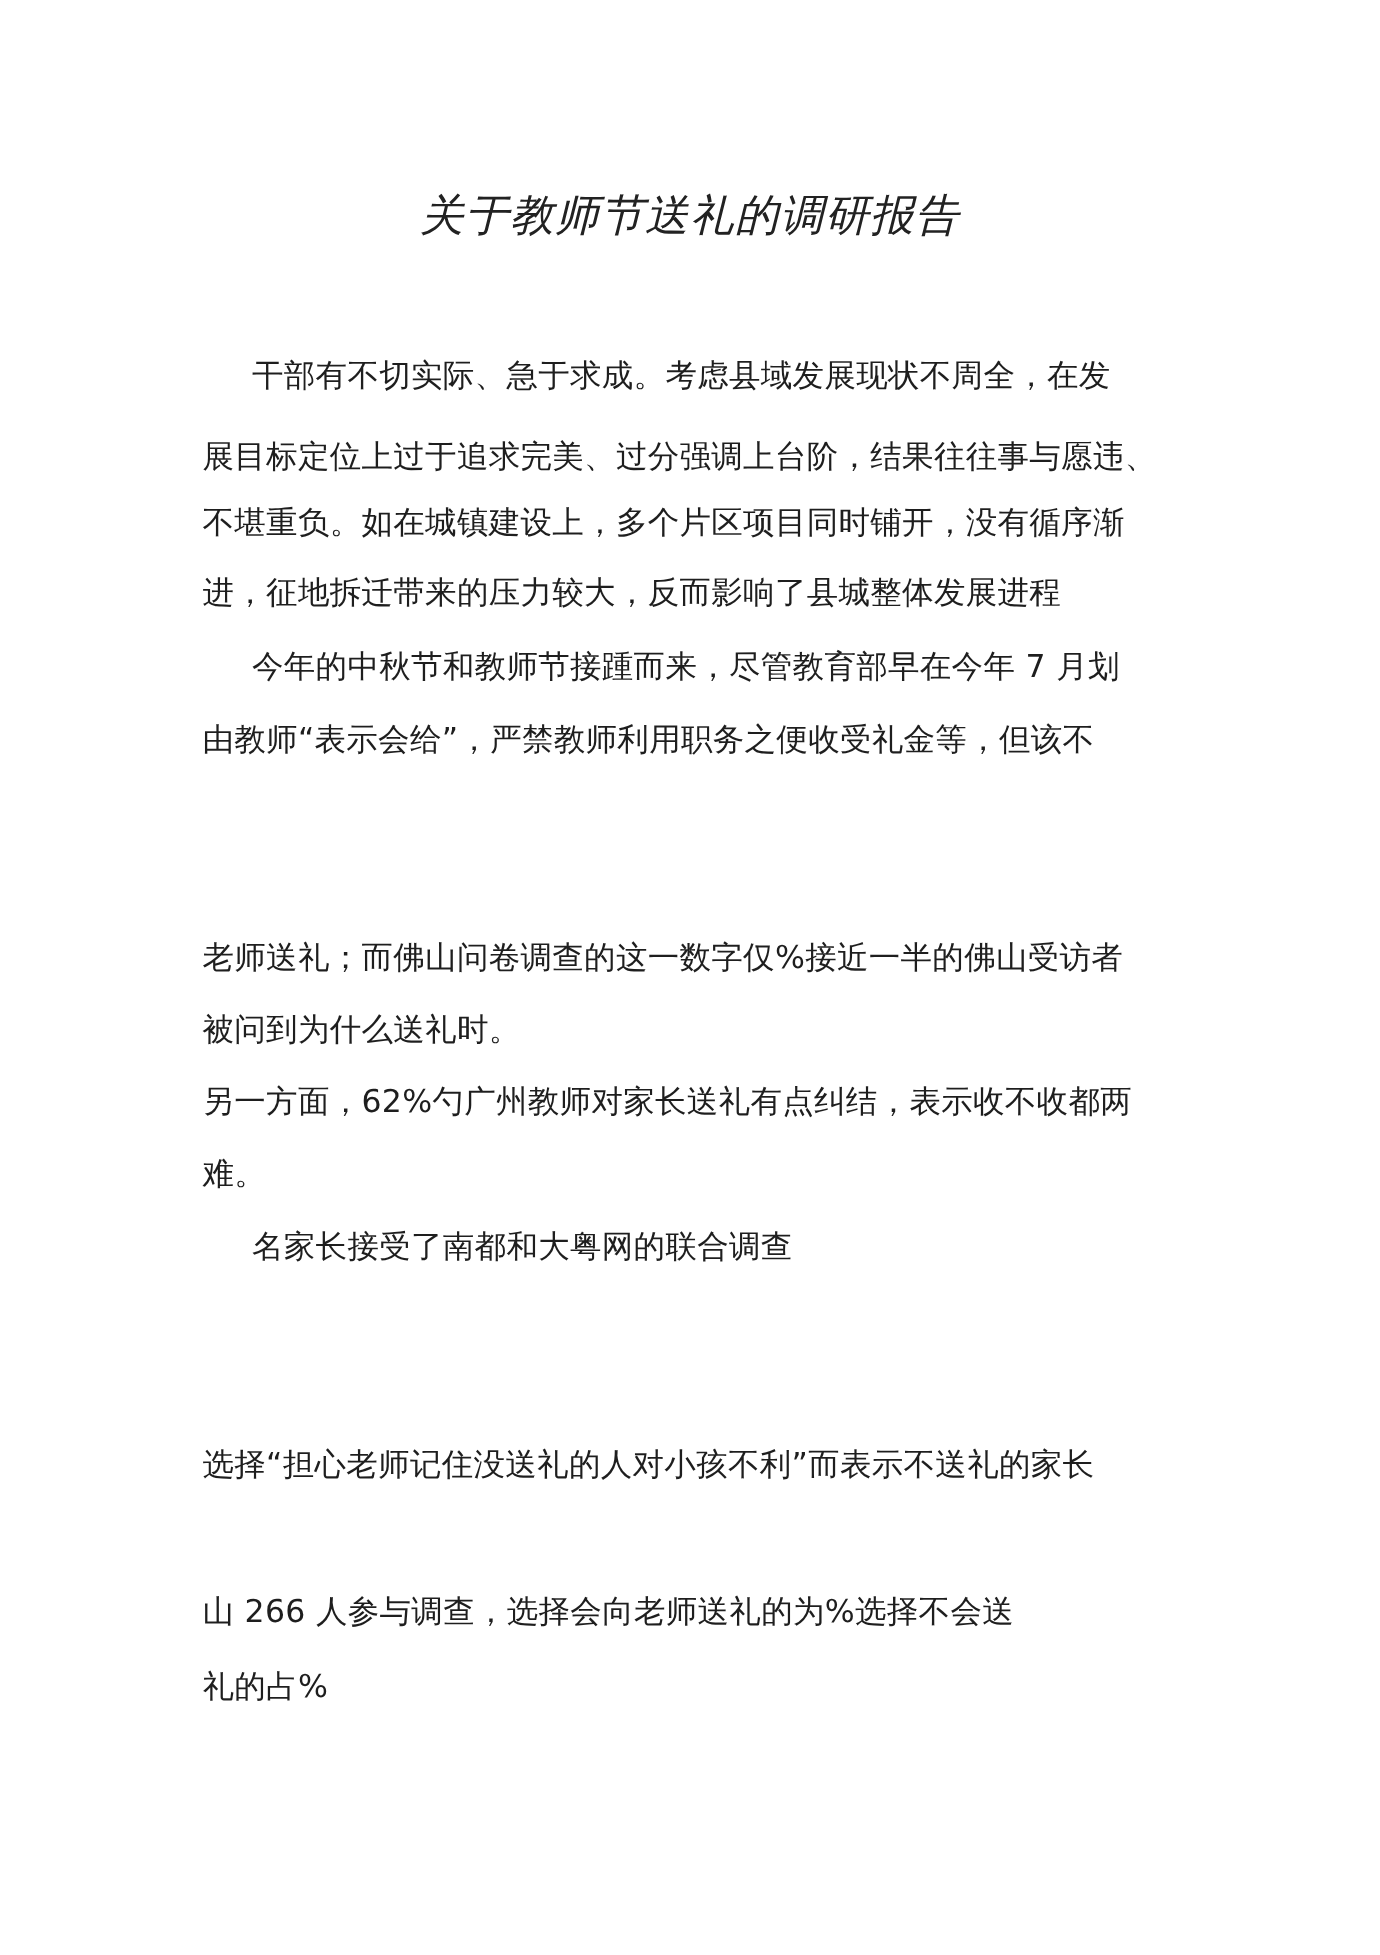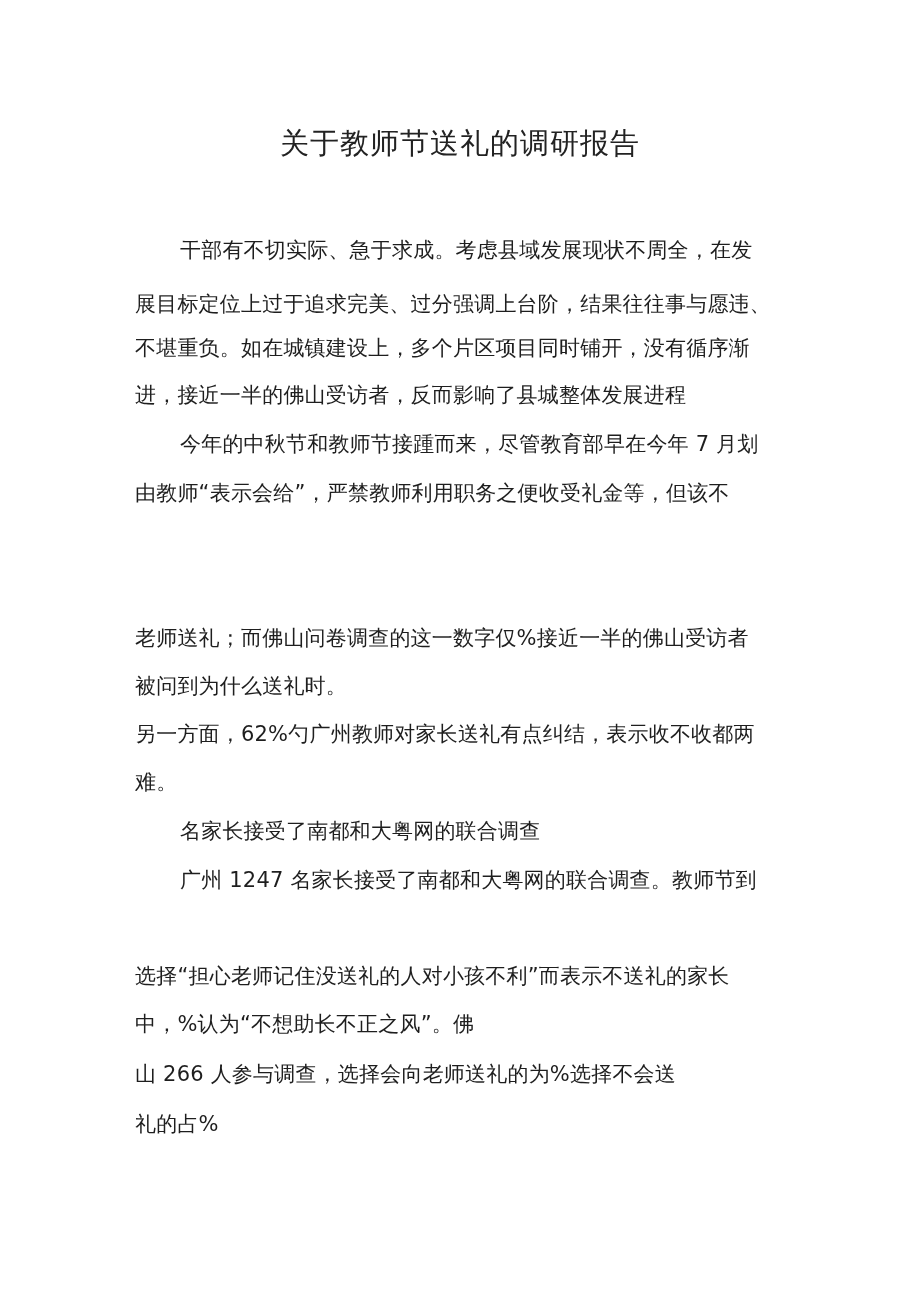--- a/index.html
+++ b/index.html
@@ -5,50 +5,48 @@
     html, body { margin: 0; padding: 0; background: #ffffff; }
     body {
       width: 920px; height: 1303px; position: relative; overflow: hidden;
       font-family: "DejaVu Serif", "Liberation Serif", serif;
       color: #1a1a1a;
     }
     .page { position: absolute; left: 0; top: 0; width: 920px; height: 1303px; background: #fff; }
     .title {
       position: absolute; top: 124px; left: 0; width: 920px; text-align: center;
       font-family: "DejaVu Sans", "Liberation Sans", sans-serif;
-      font-size: 29px; letter-spacing: 1px; color: #222;
+      font-size: 29px; letter-spacing: 1px; color: #222; font-style: italic;
     }
     .line {
       position: absolute; left: 135px; white-space: nowrap;
       font-size: 21px; line-height: 28px; color: #1e1e1e;
       font-family: "DejaVu Sans", "Liberation Sans", sans-serif;
       letter-spacing: 0.2px;
     }
-    .indent { left: 180px; }
+    .indent { left: 168px; }
   </style>
 </head>
 <body>
 
 <div class="page">
   <div class="title">关于教师节送礼的调研报告</div>
 
   <div class="line indent" style="top:236px">干部有不切实际、急于求成。考虑县域发展现状不周全，在发</div>
   <div class="line" style="top:290px">展目标定位上过于追求完美、过分强调上台阶，结果往往事与愿违、</div>
   <div class="line" style="top:334px">不堪重负。如在城镇建设上，多个片区项目同时铺开，没有循序渐</div>
-  <div class="line" style="top:381px">进，接近一半的佛山受访者，反而影响了县城整体发展进程</div>
+  <div class="line" style="top:381px">进，征地拆迁带来的压力较大，反而影响了县城整体发展进程</div>
 
   <div class="line indent" style="top:430px">今年的中秋节和教师节接踵而来，尽管教育部早在今年 7 月划</div>
   <div class="line" style="top:479px">由教师“表示会给”，严禁教师利用职务之便收受礼金等，但该不</div>
   <div class="line" style="top:624px">老师送礼；而佛山问卷调查的这一数字仅%接近一半的佛山受访者</div>
   <div class="line" style="top:672px">被问到为什么送礼时。</div>
 
   <div class="line" style="top:720px">另一方面，62%勺广州教师对家长送礼有点纠结，表示收不收都两</div>
   <div class="line" style="top:768px">难。</div>
 
   <div class="line indent" style="top:817px">名家长接受了南都和大粤网的联合调查</div>
 
-  <div class="line indent" style="top:866px">广州 1247 名家长接受了南都和大粤网的联合调查。教师节到</div>
   <div class="line" style="top:962px">选择“担心老师记住没送礼的人对小孩不利”而表示不送礼的家长</div>
-  <div class="line" style="top:1010px">中，%认为“不想助长不正之风”。佛</div>
 
   <div class="line" style="top:1060px">山 266 人参与调查，选择会向老师送礼的为%选择不会送</div>
   <div class="line" style="top:1110px">礼的占%</div>
 </div>
 
 </body></html>

